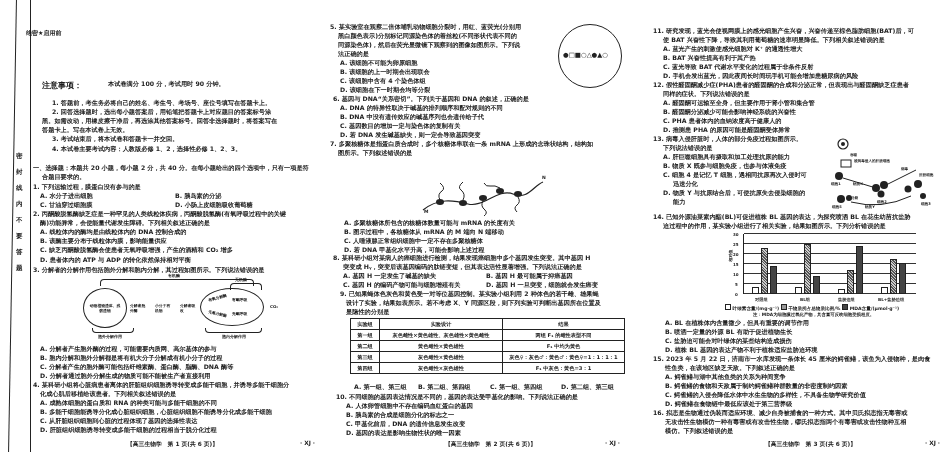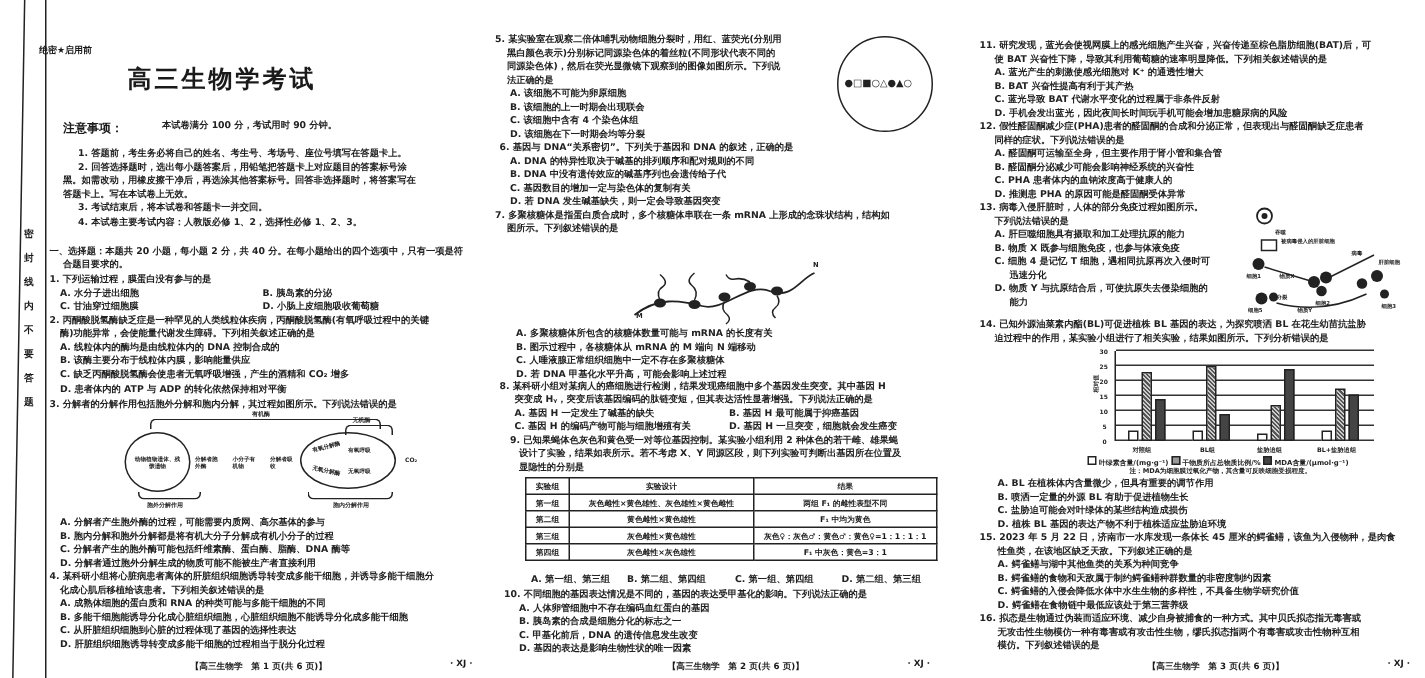--- a/index.html
+++ b/index.html
@@ -34,21 +34,20 @@
     <div class="side-char" style="top:168px;">封</div>
     <div class="side-char" style="top:184px;">线</div>
     <div class="side-char" style="top:200px;">内</div>
     <div class="side-char" style="top:216px;">不</div>
     <div class="side-char" style="top:232px;">要</div>
     <div class="side-char" style="top:248px;">答</div>
     <div class="side-char" style="top:264px;">题</div>
   </div>
 
   <div class="secret">绝密★启用前</div>
-  <div class="title">高三生物学考试</div>
   <div class="txt" style="left:108px; top:80px;">本试卷满分 100 分，考试用时 90 分钟。</div>
   <div class="notice-head">注意事项：</div>
   <div class="txt" style="left:52px; top:99px;">1. 答题前，考生务必将自己的姓名、考生号、考场号、座位号填写在答题卡上。</div>
   <div class="txt" style="left:52px; top:108px;">2. 回答选择题时，选出每小题答案后，用铅笔把答题卡上对应题目的答案标号涂</div>
   <div class="txt" style="left:42px; top:117px;">黑。如需改动，用橡皮擦干净后，再选涂其他答案标号。回答非选择题时，将答案写在</div>
   <div class="txt" style="left:42px; top:126px;">答题卡上。写在本试卷上无效。</div>
   <div class="txt" style="left:52px; top:135px;">3. 考试结束后，将本试卷和答题卡一并交回。</div>
   <div class="txt" style="left:52px; top:145px;">4. 本试卷主要考试内容：人教版必修 1、2，选择性必修 1、2、3。</div>
 
   <div class="txt" style="left:33px; top:164px;">一、选择题：本题共 20 小题，每小题 2 分，共 40 分。在每小题给出的四个选项中，只有一项是符</div>

